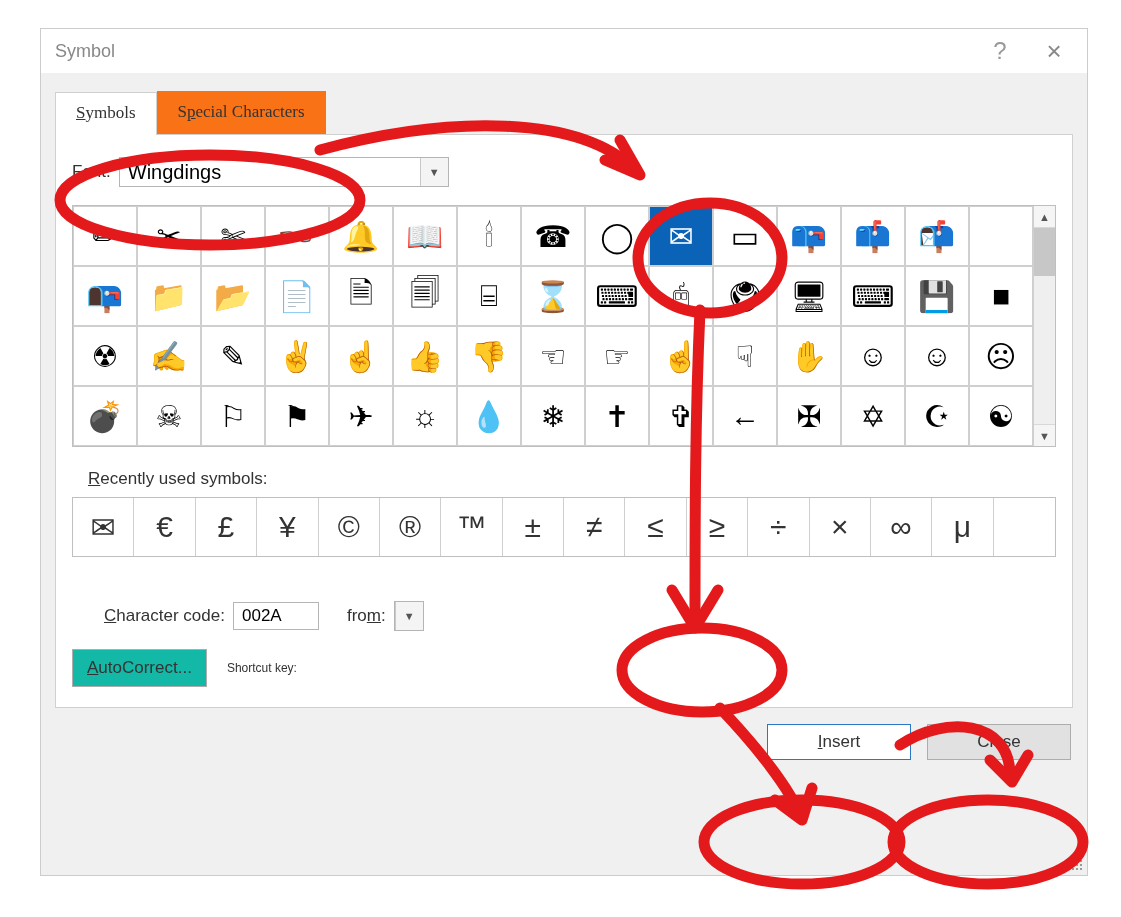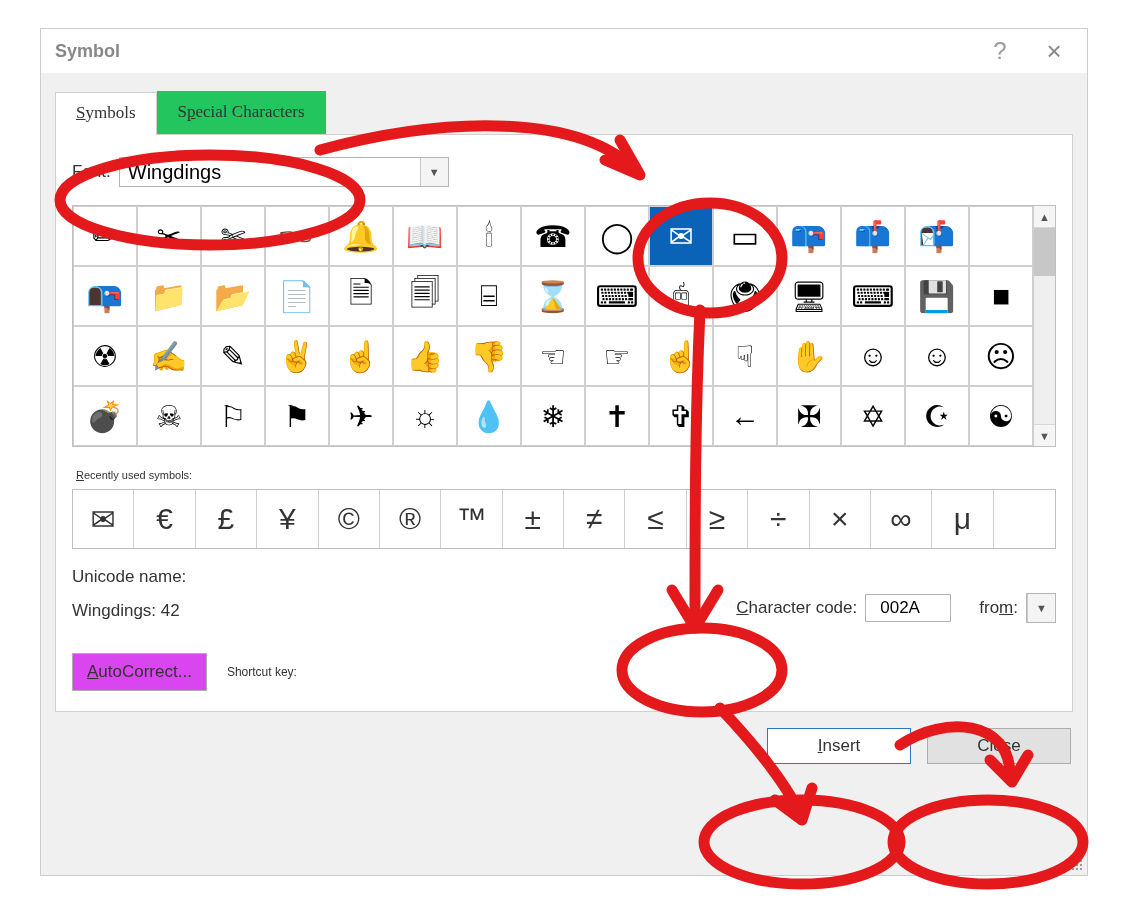--- a/index.html
+++ b/index.html
@@ -27,21 +27,20 @@
     display: flex;
     align-items: center;
     height: 44px;
     background: #fff;
     padding: 0 6px 0 14px;
   }
   .titlebar .title {
     flex: 1;
     font-size: 18px;
     color: #888;
-    font-weight: bold;
   }
   .titlebar .tb-btn {
     width: 54px;
     height: 44px;
     display: flex;
     align-items: center;
     justify-content: center;
     color: #888;
     font-size: 22px;
   }
@@ -54,21 +53,21 @@
   .tabrow {
     display: flex;
     gap: 0;
     border-bottom: 1px solid #d0d0d0;
     position: relative;
     font-family: Liberation Serif, serif;
   }
   .tab {
     padding: 10px 20px 12px;
     font-size: 17px;
-    background: #22c55e;
+    background: #f97316;
     border: 1px solid transparent;
     border-bottom: none;
     cursor: pointer;
     color: #333;
     position: relative;
   }
   .tab.active {
     background: #fff;
     border-color: #d0d0d0;
     top: 1px;
@@ -150,22 +149,22 @@
   .scrollbar .arrow {
     height: 22px;
     display:flex;align-items:center;justify-content:center;
     font-size:11px;color:#555;background:#f5f5f5;border-bottom:1px solid #d8d8d8;
   }
   .scrollbar .arrow:last-child{border-top:1px solid #d8d8d8;border-bottom:none}
   .scrollbar .thumb{background:#c7c7c7;height:48px;margin-top:0}
   .scrollbar .track{flex:1;background:#efefef}
   
   .ru-label {
-    margin: 22px 4px 8px;
-    font-size: 11px;
+    margin: 22px 16px 8px;
+    font-size: 17px;
   }
   .ru-label .u { text-decoration: underline; }
   .ru-row {
     display: grid;
     grid-template-columns: repeat(16, 1fr);
     border: 1px solid #bfbfbf;
     height: 60px;
   }
   .ru-cell {
     border-right: 1px solid #cfcfcf;
@@ -181,41 +180,42 @@
     align-items: flex-start;
     gap: 12px;
   }
   .inforow1 .leftcol { flex: 1; }
   .inforow1 .leftcol div { font-size: 17px; margin-bottom: 14px;}
   .codegroup {
     display: flex;
     align-items: center;
     gap: 8px;
     margin-top: 26px;
+    margin-left: 32px;
   }
   .codegroup label { font-size: 17px; }
   .codegroup .u { text-decoration: underline; }
   .codeinput {
     border: 1px solid #b5b5b5;
     height: 28px;
     width: 86px;
-    padding: 0 14px;
+    padding: 0 8px;
     font-size: 17px;
     outline: none;
   }
   .fromlabel { margin-left: 20px; font-size:17px;}
   
   .btnrow {
     display: flex;
     align-items: center;
     gap: 20px;
     margin-top: 18px;
   }
   .btn {
-    background: #d946ef;
+    background: #14b8a6;
     border: 1px solid #adadad;
     padding: 8px 14px;
     font-size: 17px;
     cursor: pointer;
     text-align: center;
   }
   .btn .u { text-decoration: underline; }
   .sk-label { font-size:12px; }
   
   .footer {
@@ -367,24 +367,20 @@
           <div class="ru-cell">≤</div>
           <div class="ru-cell">≥</div>
           <div class="ru-cell">÷</div>
           <div class="ru-cell">×</div>
           <div class="ru-cell">∞</div>
           <div class="ru-cell">μ</div>
           <div class="ru-cell"></div>
         </div>
 
       <div class="inforow1">
-        <div class="leftcol">
-          <div>Unicode name:</div>
-          <div>Wingdings: 42</div>
-        </div>
         <div class="codegroup">
           <label><span class="u">C</span>haracter code:</label>
           <input class="codeinput" value="002A" style="">
           <label class="fromlabel">fro<span class="u">m</span>:</label>
           <div class="combo fromcombo">
             <div class="dd">▼</div>
           </div>
         </div>
       </div>
 

